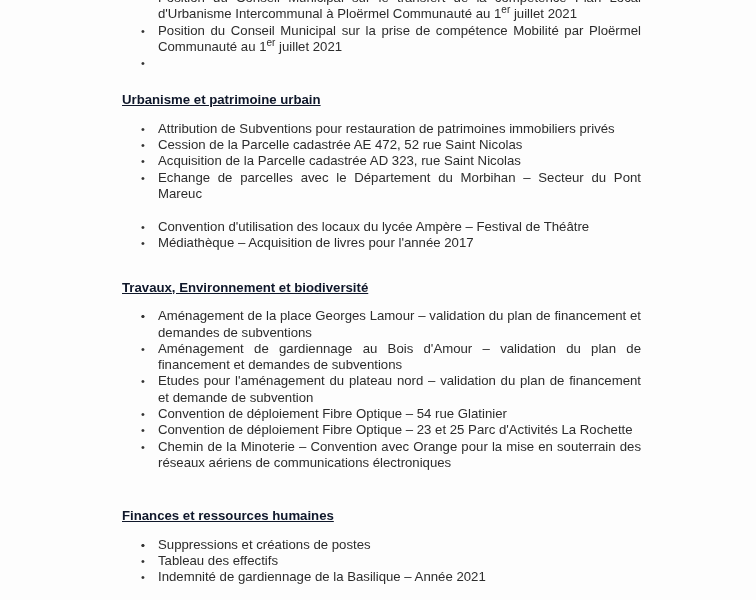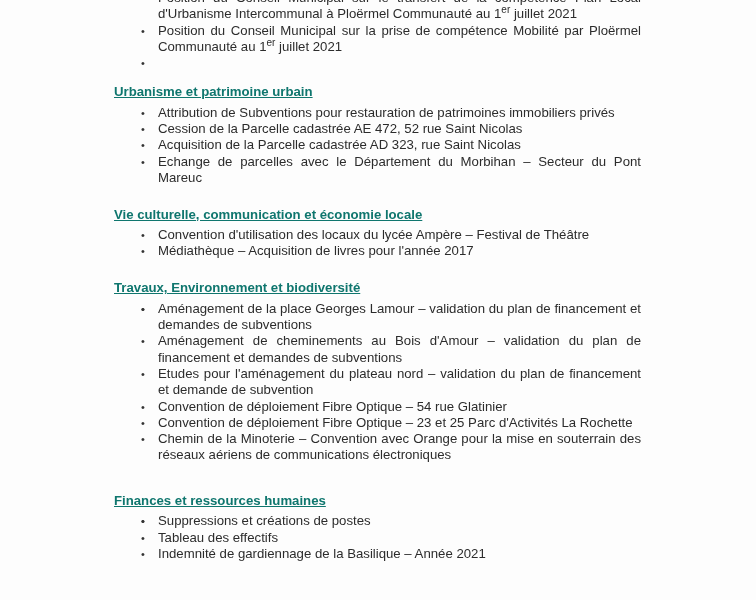--- a/index.html
+++ b/index.html
@@ -24,22 +24,22 @@
     }
     .section {
       position: relative;
       margin-left: 110px;
       width: 531px;
     }
     .section-title {
       font-weight: bold;
       text-decoration: underline;
       line-height: 16.5px;
-      margin: 4px;
-      color: #0f766e;
+      margin: 12px;
+      color: #0f172a;
     }
     ul.items {
       list-style: none;
       margin: 0;
       padding: 0;
     }
     ul.items li {
       position: relative;
       padding-left: 48px;
       line-height: 16.3px;
@@ -83,35 +83,34 @@
       <li><span class="bullet">•</span><span>Attribution de Subventions pour restauration de patrimoines immobiliers privés</span></li>
       <li><span class="bullet">•</span><span>Cession de la Parcelle cadastrée AE 472, 52 rue Saint Nicolas</span></li>
       <li><span class="bullet">•</span><span>Acquisition de la Parcelle cadastrée AD 323, rue Saint Nicolas</span></li>
       <li><span class="bullet">•</span><span>Echange de parcelles avec le Département du Morbihan – Secteur du Pont Mareuc</span></li>
     </ul>
   </div>
 
   <div class="gap"></div>
 
   <div class="section">
-    <p class="section-title">Vie culturelle, communication et économie locale</p>
     <ul class="items">
       <li><span class="bullet">•</span><span>Convention d'utilisation des locaux du lycée Ampère – Festival de Théâtre</span></li>
       <li><span class="bullet">•</span><span>Médiathèque – Acquisition de livres pour l'année 2017</span></li>
     </ul>
   </div>
 
   <div class="gap"></div>
 
   <div class="section">
     <p class="section-title">Travaux, Environnement et biodiversité</p>
     <ul class="items">
       <li><span class="bullet">•</span></li>
       <li><span class="bullet">•</span><span>Aménagement de la place Georges Lamour – validation du plan de financement et demandes de subventions</span></li>
-      <li><span class="bullet">•</span><span>Aménagement de cheminements au Bois d'Amour – validation du plan de financement et demandes de subventions</span></li>
+      <li><span class="bullet">•</span><span>Aménagement de gardiennage au Bois d'Amour – validation du plan de financement et demandes de subventions</span></li>
       <li><span class="bullet">•</span><span>Etudes pour l'aménagement du plateau nord – validation du plan de financement et demande de subvention</span></li>
       <li><span class="bullet">•</span><span>Convention de déploiement Fibre Optique – 54 rue Glatinier</span></li>
       <li><span class="bullet">•</span><span>Convention de déploiement Fibre Optique – 23 et 25 Parc d'Activités La Rochette</span></li>
       <li><span class="bullet">•</span><span>Chemin de la Minoterie – Convention avec Orange pour la mise en souterrain des réseaux aériens de communications électroniques</span></li>
     </ul>
   </div>
 
   <div class="gap-lg"></div>
 
   <div class="section">

